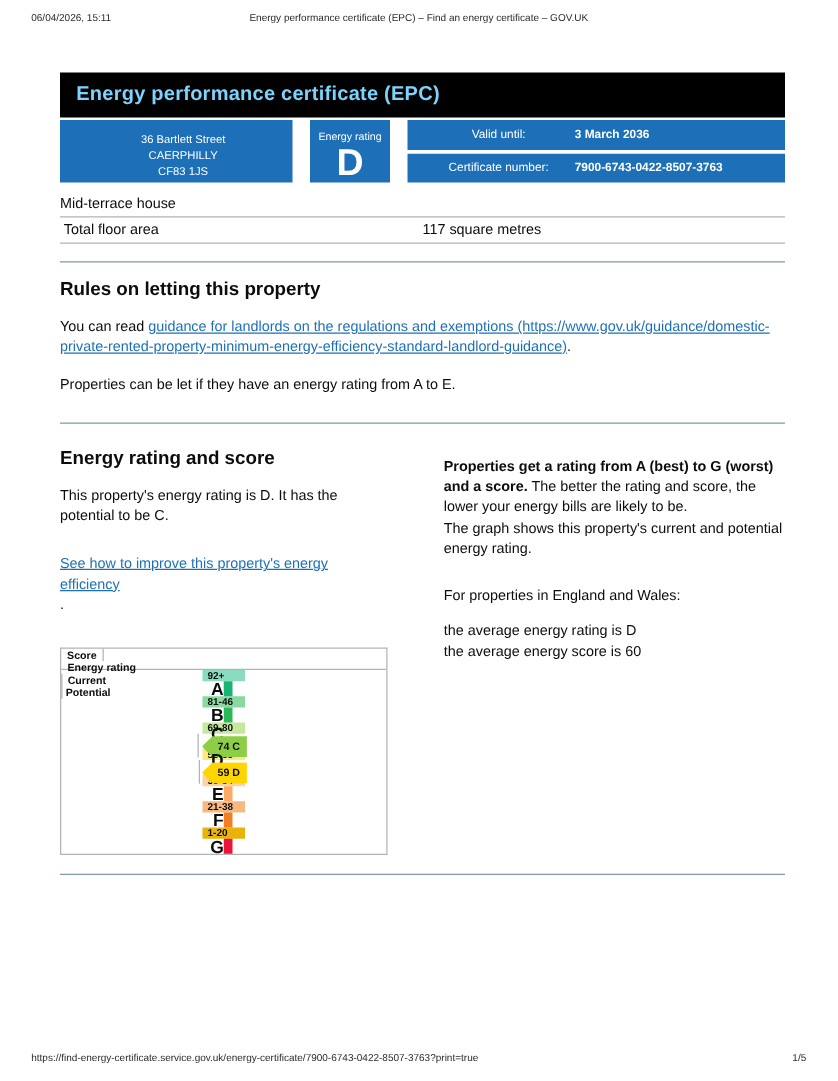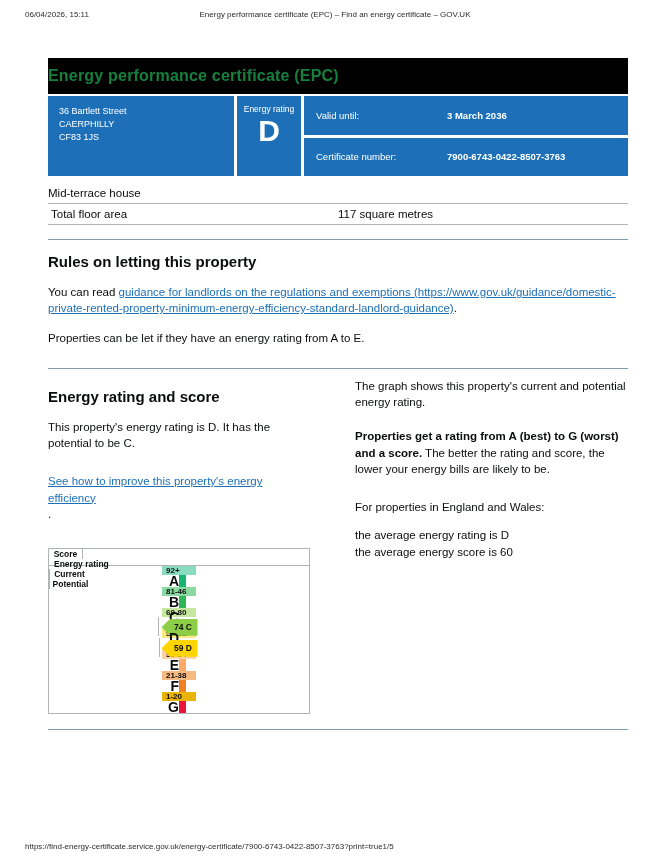--- a/index.html
+++ b/index.html
@@ -9,30 +9,30 @@
     font-family:"Liberation Sans", sans-serif; color:#0b0c0c;
     overflow:hidden;
   }
   .browser-header {
     position:absolute; top:10px; left:25px; right:25px;
     display:flex; font-size:8px; color:#2b2b2b;
   }
   .bh-title { position:absolute; left:0; right:0; text-align:center; }
   .browser-footer {
     position:absolute; bottom:14px; left:25px; right:25px;
-    display:flex; font-size:8px; color:#2b2b2b;
+    display:flex; justify-content:space-between; font-size:8px; color:#2b2b2b;
   }
   .content { position:absolute; left:48px; top:58px; width:580px; }
 
   .epc-title-bar {
-    background:#000; color:#15803d; height:36px;
-    display:flex; align-items:center; 
+    background:#000; color:#7dd3fc; height:36px;
+    display:flex; align-items:center; padding-left:13px;
     font-size:16px; font-weight:bold; letter-spacing:.2px;
   }
-  .summary-row { display:flex; margin-top:2px; height:80px; gap:3px; }
+  .summary-row { display:flex; margin-top:2px; height:50px; gap:14px;text-align:center; }
   .addr-box {
     background:#1d70b8; color:#fff; width:186px;
     padding:9px 0 0 11px; font-size:9px; line-height:1.45;
   }
   .rating-box {
     background:#1d70b8; color:#fff; width:64px;
     display:flex; flex-direction:column; align-items:center; padding-top:8px;
   }
   .rating-box .lbl { font-size:8.5px; }
   .rating-box .big { font-size:30px; font-weight:bold; line-height:1.1; }
@@ -221,22 +221,22 @@
           <div class="c-bars">
               <div class="band-bar" style="background: rgb(233, 21, 59); width: 93%;">G</div>
             </div>
           <div class="c-cur"></div>
             <div class="c-pot"></div>
         </div>
       </div>
     </div>
 
     <div class="col-right">
+      <p class="body-t" style="margin-top:18px"><span class="bold">Properties get a rating from A (best) to G (worst) and a score.</span><span> The better the rating and score, the lower your energy bills are likely to be.</span></p>
       <p class="body-t" style="margin-top:0">The graph shows this property's current and potential energy rating.</p>
-      <p class="body-t" style="margin-top:18px"><span class="bold">Properties get a rating from A (best) to G (worst) and a score.</span><span> The better the rating and score, the lower your energy bills are likely to be.</span></p>
       <p class="body-t" style="margin-top:22px">For properties in England and Wales:</p>
       <p class="body-t" style="margin-top:12px">the average energy rating is D</p>
       <p class="body-t" style="margin-top:1px">the average energy score is 60</p>
     </div>
   </div>
 
   <div class="divider" style="margin-top:15px"></div>
 </div>
 
 <div class="browser-footer">

